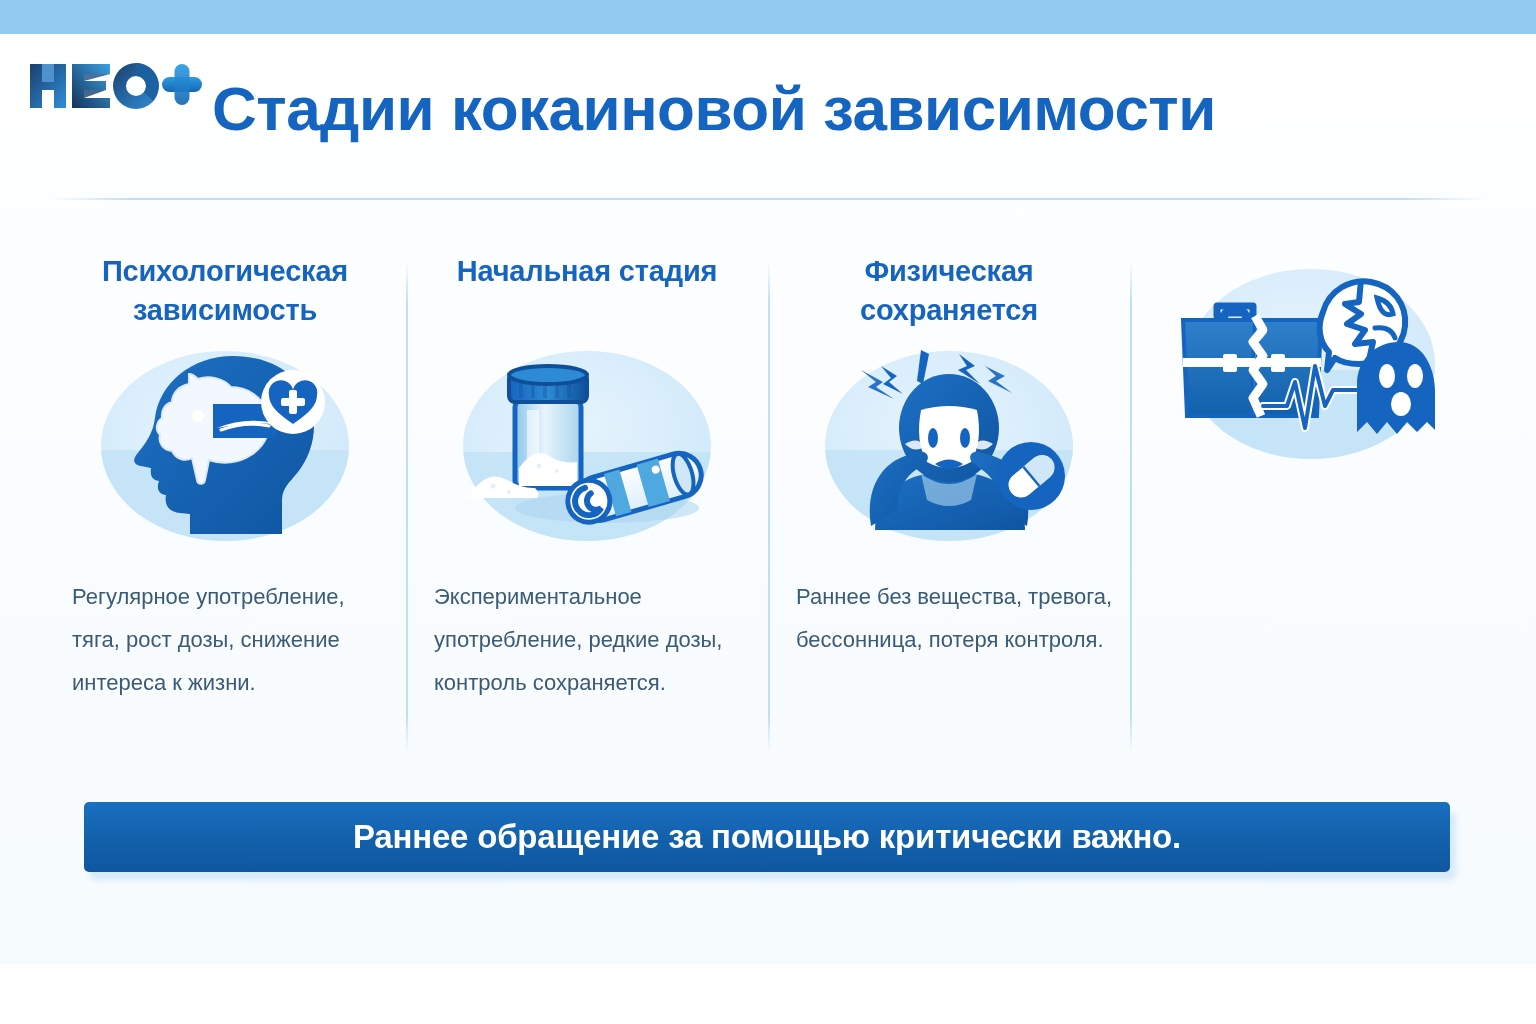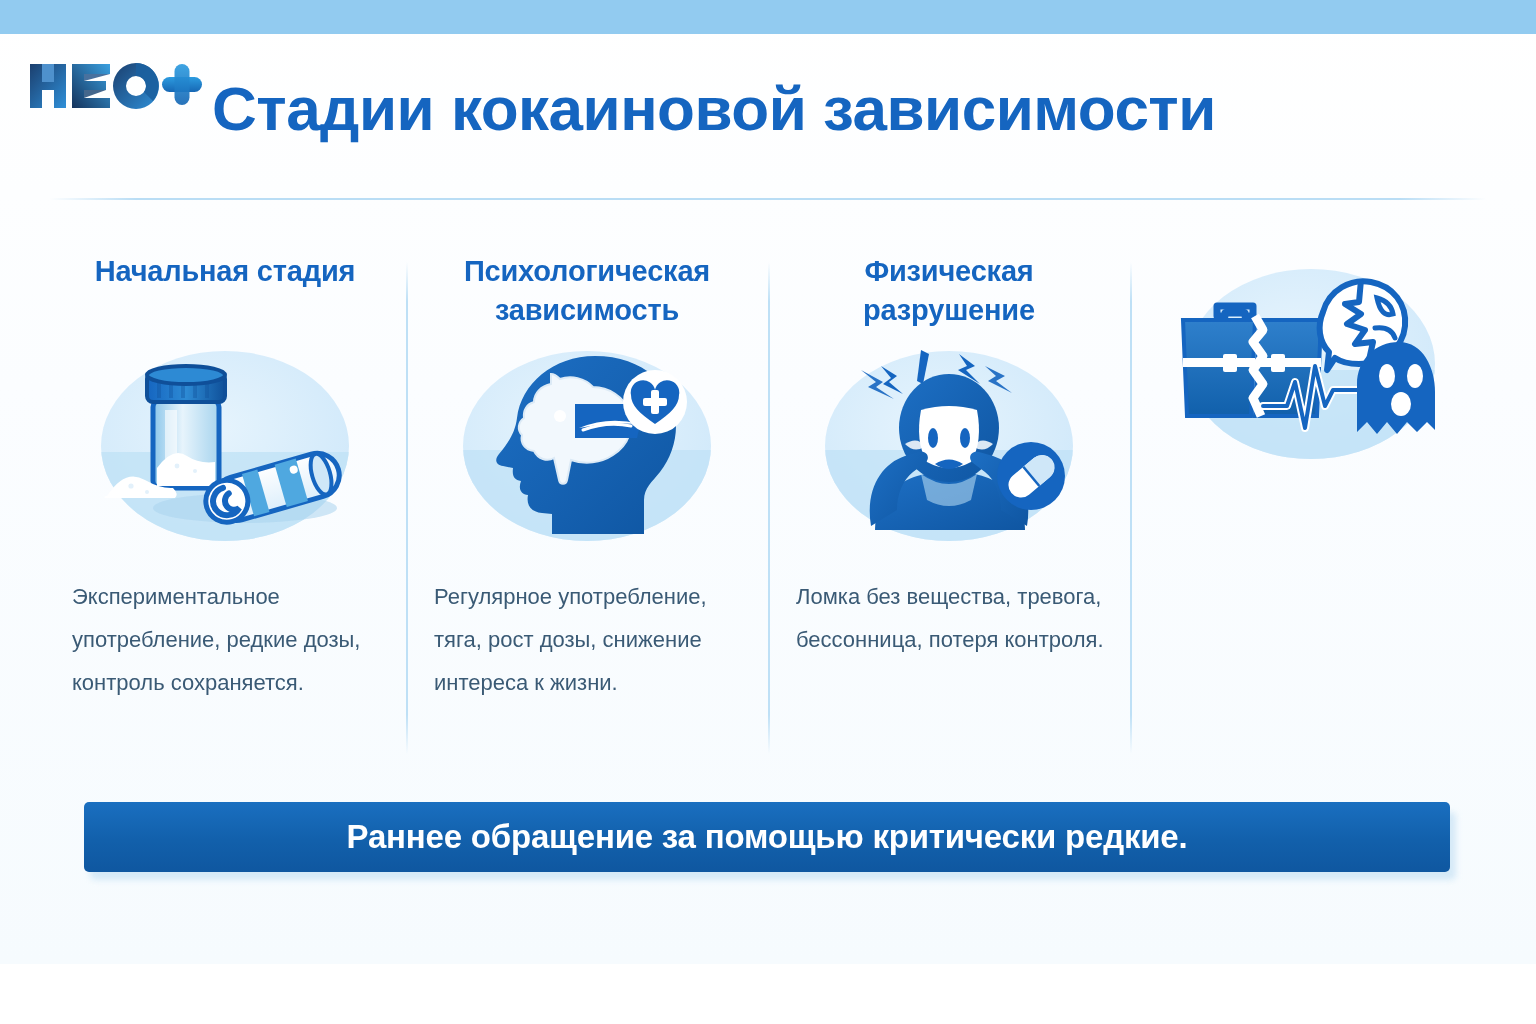--- a/index.html
+++ b/index.html
@@ -188,20 +188,60 @@
       <rect x="150.5" y="6" width="15" height="41" rx="7.5" fill="url(#lgC)" opacity=".92"></rect>
     </svg>
   </div>
 
   <div class="title">Стадии кокаиновой зависимости</div>
   <div class="title-rule"></div>
 
   <div class="columns">
 
     <div class="col">
+      <div class="col-head">Психологическая зависимость</div>
+      <div class="icon-wrap">
+        <svg viewBox="0 0 280 212" xmlns="http://www.w3.org/2000/svg">
+          <defs>
+            <radialGradient id="bg2" cx="45%" cy="40%" r="68%">
+              <stop offset="0" stop-color="#e6f4fd"></stop>
+                <stop offset="1" stop-color="#cfe8fa"></stop>
+            </radialGradient>
+            <clipPath id="clip2">
+                <ellipse cx="140" cy="106" rx="124" ry="95"></ellipse>
+              </clipPath>
+            <linearGradient id="head2" x1="0" y1="0" x2="1" y2="1">
+              <stop offset="0" stop-color="#1d6fc4"></stop>
+                <stop offset="1" stop-color="#0f56a2"></stop>
+            </linearGradient>
+          </defs>
+          <ellipse cx="140" cy="106" rx="124" ry="95" fill="url(#bg2)"></ellipse>
+          <g clip-path="url(#clip2)">
+            <rect x="0" y="110" width="280" height="102" fill="#bfe1f6" opacity=".7"></rect>
+          </g>
+
+          <path d="M148 16 c-42 0 -74 28 -78 62 c-2 16 -10 26 -18 36 c-5 6 -3 11 4 12 l10 2 c-1 8 1 12 8 13 c-3 8 0 13 7 14 c-2 10 3 17 14 18 l10 1 v20 h92 v-34 c0 -12 8 -18 16 -28 c10 -13 16 -29 16 -46 c0 -40 -33 -70 -81 -70z" fill="url(#head2)"></path>
+
+          <path d="M104 44 c-10 2 -17 9 -17 18 c-7 2 -11 8 -10 16 c-6 4 -7 12 -2 17 c-2 8 3 15 12 16 c4 8 13 11 20 7 l5 22 c1 5 7 5 8 0 l4 -20 c14 5 30 3 42 -5 c16 -10 22 -28 16 -44 c-5 -14 -20 -24 -36 -24 c-8 -9 -22 -12 -33 -8 c-3 -3 -6 -5 -9 -5z" fill="#f2f8fd" stroke="#dceaf6" stroke-width="2"></path>
+          <circle cx="113" cy="76" r="6" fill="#ffffff"></circle>
+
+          <path d="M128 64 h70 l-8 34 h-62 z" fill="#1565c0"></path>
+          <path d="M132 88 q30 -12 60 -4 q-28 -2 -60 4z" fill="#ffffff"></path>
+          <path d="M136 90 q24 -9 48 -4" stroke="#ffffff" stroke-width="3" fill="none" stroke-linecap="round"></path>
+
+          <circle cx="208" cy="62" r="32" fill="#ffffff"></circle>
+          <path d="M208 84 c-16 -11 -24 -19 -24 -29 a12 12 0 0 1 24 -5 a12 12 0 0 1 24 5 c0 10 -8 18 -24 29z" fill="#1565c0"></path>
+          <rect x="204" y="50" width="8" height="24" rx="2" fill="#ffffff"></rect>
+          <rect x="196" y="58" width="24" height="8" rx="2" fill="#ffffff"></rect>
+        </svg>
+      </div>
+      <div class="col-body">Регулярное употребление, тяга, рост дозы, снижение интереса к жизни.</div>
+    </div>
+
+    <div class="col">
       <div class="col-head">Начальная стадия</div>
       <div class="icon-wrap">
         <svg viewBox="0 0 280 212" xmlns="http://www.w3.org/2000/svg">
           <defs>
             <radialGradient id="bg1" cx="45%" cy="40%" r="68%">
               <stop offset="0" stop-color="#e6f4fd"></stop>
                 <stop offset="1" stop-color="#cfe8fa"></stop>
             </radialGradient>
             <clipPath id="clip1">
                 <ellipse cx="140" cy="106" rx="124" ry="95"></ellipse>
@@ -257,61 +297,21 @@
             <circle cx="213" cy="136" r="4" fill="#ffffff"></circle>
             <circle cx="140" cy="148" r="21" fill="#ffffff" stroke="#1565c0" stroke-width="5"></circle>
             <path d="M140 134 a14 14 0 1 0 10 24 a9 9 0 1 1 -6 -17" fill="none" stroke="#1565c0" stroke-width="6" stroke-linecap="round"></path>
           </g>
         </svg>
       </div>
       <div class="col-body">Экспериментальное употребление, редкие дозы, контроль сохраняется.</div>
     </div>
 
     <div class="col">
-      <div class="col-head">Психологическая зависимость</div>
-      <div class="icon-wrap">
-        <svg viewBox="0 0 280 212" xmlns="http://www.w3.org/2000/svg">
-          <defs>
-            <radialGradient id="bg2" cx="45%" cy="40%" r="68%">
-              <stop offset="0" stop-color="#e6f4fd"></stop>
-                <stop offset="1" stop-color="#cfe8fa"></stop>
-            </radialGradient>
-            <clipPath id="clip2">
-                <ellipse cx="140" cy="106" rx="124" ry="95"></ellipse>
-              </clipPath>
-            <linearGradient id="head2" x1="0" y1="0" x2="1" y2="1">
-              <stop offset="0" stop-color="#1d6fc4"></stop>
-                <stop offset="1" stop-color="#0f56a2"></stop>
-            </linearGradient>
-          </defs>
-          <ellipse cx="140" cy="106" rx="124" ry="95" fill="url(#bg2)"></ellipse>
-          <g clip-path="url(#clip2)">
-            <rect x="0" y="110" width="280" height="102" fill="#bfe1f6" opacity=".7"></rect>
-          </g>
-
-          <path d="M148 16 c-42 0 -74 28 -78 62 c-2 16 -10 26 -18 36 c-5 6 -3 11 4 12 l10 2 c-1 8 1 12 8 13 c-3 8 0 13 7 14 c-2 10 3 17 14 18 l10 1 v20 h92 v-34 c0 -12 8 -18 16 -28 c10 -13 16 -29 16 -46 c0 -40 -33 -70 -81 -70z" fill="url(#head2)"></path>
-
-          <path d="M104 44 c-10 2 -17 9 -17 18 c-7 2 -11 8 -10 16 c-6 4 -7 12 -2 17 c-2 8 3 15 12 16 c4 8 13 11 20 7 l5 22 c1 5 7 5 8 0 l4 -20 c14 5 30 3 42 -5 c16 -10 22 -28 16 -44 c-5 -14 -20 -24 -36 -24 c-8 -9 -22 -12 -33 -8 c-3 -3 -6 -5 -9 -5z" fill="#f2f8fd" stroke="#dceaf6" stroke-width="2"></path>
-          <circle cx="113" cy="76" r="6" fill="#ffffff"></circle>
-
-          <path d="M128 64 h70 l-8 34 h-62 z" fill="#1565c0"></path>
-          <path d="M132 88 q30 -12 60 -4 q-28 -2 -60 4z" fill="#ffffff"></path>
-          <path d="M136 90 q24 -9 48 -4" stroke="#ffffff" stroke-width="3" fill="none" stroke-linecap="round"></path>
-
-          <circle cx="208" cy="62" r="32" fill="#ffffff"></circle>
-          <path d="M208 84 c-16 -11 -24 -19 -24 -29 a12 12 0 0 1 24 -5 a12 12 0 0 1 24 5 c0 10 -8 18 -24 29z" fill="#1565c0"></path>
-          <rect x="204" y="50" width="8" height="24" rx="2" fill="#ffffff"></rect>
-          <rect x="196" y="58" width="24" height="8" rx="2" fill="#ffffff"></rect>
-        </svg>
-      </div>
-      <div class="col-body">Регулярное употребление, тяга, рост дозы, снижение интереса к жизни.</div>
-    </div>
-
-    <div class="col">
-      <div class="col-head">Физическая разрушение</div>
+      <div class="col-head">Физическая сохраняется</div>
       <div class="icon-wrap">
         <svg viewBox="0 0 280 212" xmlns="http://www.w3.org/2000/svg">
           <defs>
             <radialGradient id="bg3" cx="45%" cy="40%" r="68%">
               <stop offset="0" stop-color="#e6f4fd"></stop>
                 <stop offset="1" stop-color="#cfe8fa"></stop>
             </radialGradient>
             <clipPath id="clip3">
                 <ellipse cx="140" cy="106" rx="124" ry="95"></ellipse>
               </clipPath>
@@ -352,21 +352,21 @@
           <path d="M184 104 q-12 -8 -20 2 q10 8 20 -2z" fill="#ffffff" opacity=".85"></path>
 
           <circle cx="222" cy="136" r="34" fill="#1565c0"></circle>
           <g transform="rotate(-40 222 136)">
             <rect x="196" y="124" width="52" height="25" rx="12.5" fill="#ffffff"></rect>
             <path d="M222 124 h14 a12.5 12.5 0 0 1 0 25 h-14 z" fill="#cfe7f8"></path>
             <line x1="222" y1="124" x2="222" y2="149" stroke="#1565c0" stroke-width="2.5"></line>
           </g>
         </svg>
       </div>
-      <div class="col-body">Ломка без вещества, тревога, бессонница, потеря контроля.</div>
+      <div class="col-body">Раннее без вещества, тревога, бессонница, потеря контроля.</div>
     </div>
 
     <div class="col">
       <div class="icon-wrap">
         <svg viewBox="0 0 280 212" xmlns="http://www.w3.org/2000/svg">
           <defs>
             <radialGradient id="bg4" cx="45%" cy="40%" r="68%">
               <stop offset="0" stop-color="#e6f4fd"></stop>
                 <stop offset="1" stop-color="#cfe8fa"></stop>
             </radialGradient>
@@ -406,16 +406,16 @@
           <ellipse cx="244" cy="118" rx="8" ry="12" fill="#ffffff"></ellipse>
           <ellipse cx="230" cy="146" rx="10" ry="12" fill="#ffffff"></ellipse>
         </svg>
       </div>
     </div>
 
   </div>
 
   <div class="banner-shadow"></div>
   <div class="banner">
-    <span class="banner-text">Раннее обращение за помощью критически редкие.</span>
+    <span class="banner-text">Раннее обращение за помощью критически важно.</span>
   </div>
 
 </div>
 
 </body></html>

